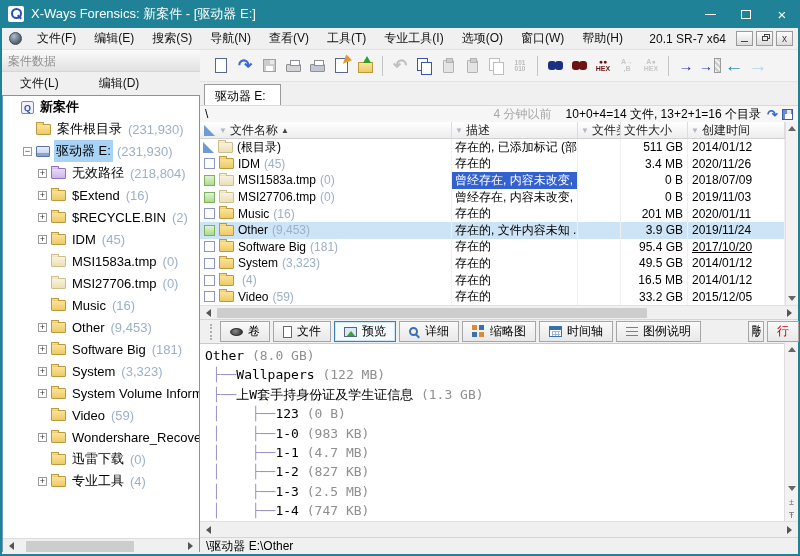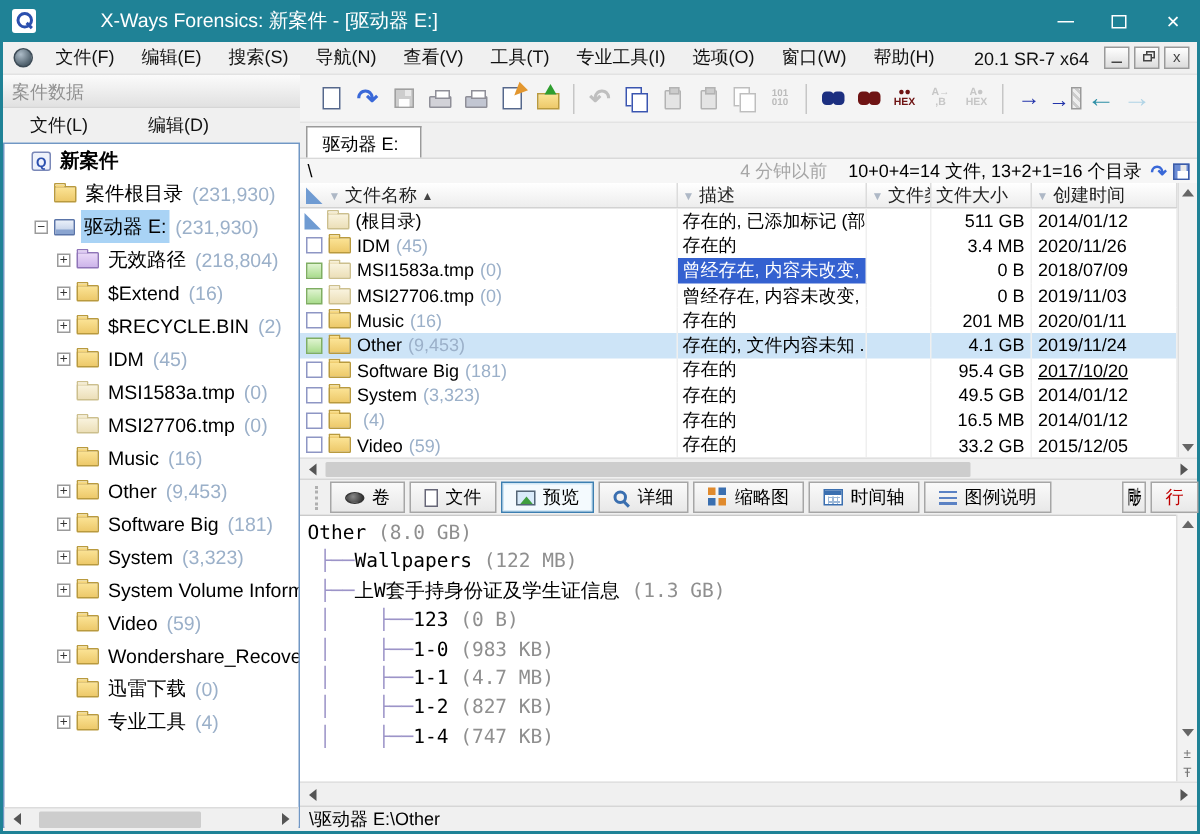--- a/index.html
+++ b/index.html
@@ -4,21 +4,21 @@
 <style>
   html,body{margin:0;padding:0;background:#777;}
   *{box-sizing:border-box;}
   .window{position:relative;width:800px;height:556px;background:var(--titlebar-teal,#1f8296);
     font-family:"Liberation Sans",sans-serif;overflow:hidden;}
   
   .titlebar{position:absolute;left:0;top:0;width:800px;height:28px;display:flex;align-items:center;color:#fff;font-size:13px;}
   .app-icon{width:16px;height:16px;margin:0 7px 0 8px;background:#fff;border-radius:2px;position:relative;flex:none;}
   .app-icon::before{content:"";position:absolute;left:3px;top:2px;width:7px;height:7px;border:2px solid #2b4fae;border-radius:50%;}
   .app-icon::after{content:"";position:absolute;left:9px;top:10px;width:5px;height:2px;background:#2b4fae;transform:rotate(45deg);}
-  .title-text{flex:1;white-space:nowrap;overflow:hidden;margin-left:36px;}
+  .title-text{flex:1;white-space:nowrap;overflow:hidden;}
   .win-btn{width:36px;height:28px;display:flex;align-items:center;justify-content:center;flex:none;}
   .g-min{width:11px;height:1px;background:#fff;}
   .g-max{width:10px;height:9px;border:1px solid #fff;}
   .g-close{color:#fff;font-size:15px;line-height:1;}
   
   .menubar{position:absolute;left:2px;top:28px;width:796px;height:22px;background:#f0f0f0;display:flex;align-items:center;font-size:12px;color:#111;border-bottom:1px solid #e2e2e2;}
   .globe{width:13px;height:13px;border-radius:50%;margin:0 6px 0 7px;background:radial-gradient(circle at 35% 30%,#aebdc9,#51626e 70%);border:1px solid #3c4a55;flex:none;}
   .menu-item{padding:0 9px;white-space:nowrap;}
   .menubar-right{margin-left:auto;display:flex;align-items:center;gap:3px;padding-right:5px;}
   .version{margin-right:7px;white-space:nowrap;}
@@ -493,21 +493,21 @@
         </div>
         <div class="row sel">
           <span class="cell c-name" style="width: 252px;">
             <span class="cb green"></span>
             <span class="fld"></span>
             <span>Other</span>
             <span class="name-count">(9,453)</span>
           </span>
           <span class="cell c-desc" style="width: 126px;">存在的, 文件内容未知 ...</span>
           <span class="cell" style="width: 43px;"></span>
-          <span class="cell c-size" style="width: 67px;">4.1 GB</span>
+          <span class="cell c-size" style="width: 67px;">3.9 GB</span>
           <span class="cell c-date" style="width: 97px;">2019/11/24</span>
         </div>
         <div class="row">
           <span class="cell c-name" style="width: 252px;">
             <span class="cb"></span>
             <span class="fld"></span>
             <span>Software Big</span>
             <span class="name-count">(181)</span>
           </span>
           <span class="cell c-desc" style="width: 126px;">存在的</span>
@@ -607,20 +607,21 @@
       </div>
 
     <div class="preview" id="preview">
         <div class="pv-line"><span class="pv-prefix"></span><span class="pv-name">Other</span><span class="pv-size"> (8.0 GB)</span></div>
         <div class="pv-line"><span class="pv-prefix"> ├──</span><span class="pv-name">Wallpapers</span><span class="pv-size"> (122 MB)</span></div>
         <div class="pv-line"><span class="pv-prefix"> ├──</span><span class="pv-name">上W套手持身份证及学生证信息</span><span class="pv-size"> (1.3 GB)</span></div>
         <div class="pv-line"><span class="pv-prefix"> │    ├──</span><span class="pv-name">123</span><span class="pv-size"> (0 B)</span></div>
         <div class="pv-line"><span class="pv-prefix"> │    ├──</span><span class="pv-name">1-0</span><span class="pv-size"> (983 KB)</span></div>
         <div class="pv-line"><span class="pv-prefix"> │    ├──</span><span class="pv-name">1-1</span><span class="pv-size"> (4.7 MB)</span></div>
         <div class="pv-line"><span class="pv-prefix"> │    ├──</span><span class="pv-name">1-2</span><span class="pv-size"> (827 KB)</span></div>
+        <div class="pv-line"><span class="pv-prefix"> │    ├──</span><span class="pv-name">1-3</span><span class="pv-size"> (2.5 MB)</span></div>
         <div class="pv-line"><span class="pv-prefix"> │    ├──</span><span class="pv-name">1-4</span><span class="pv-size"> (747 KB)</span></div>
         <div class="pv-line"></div>
       </div>
 
     <div class="vscroll vs-prev">
       <span class="vs-btn">
           <span class="arr u"></span>
         </span>
       <span class="vs-fill"></span>
       <span class="vs-btn">

